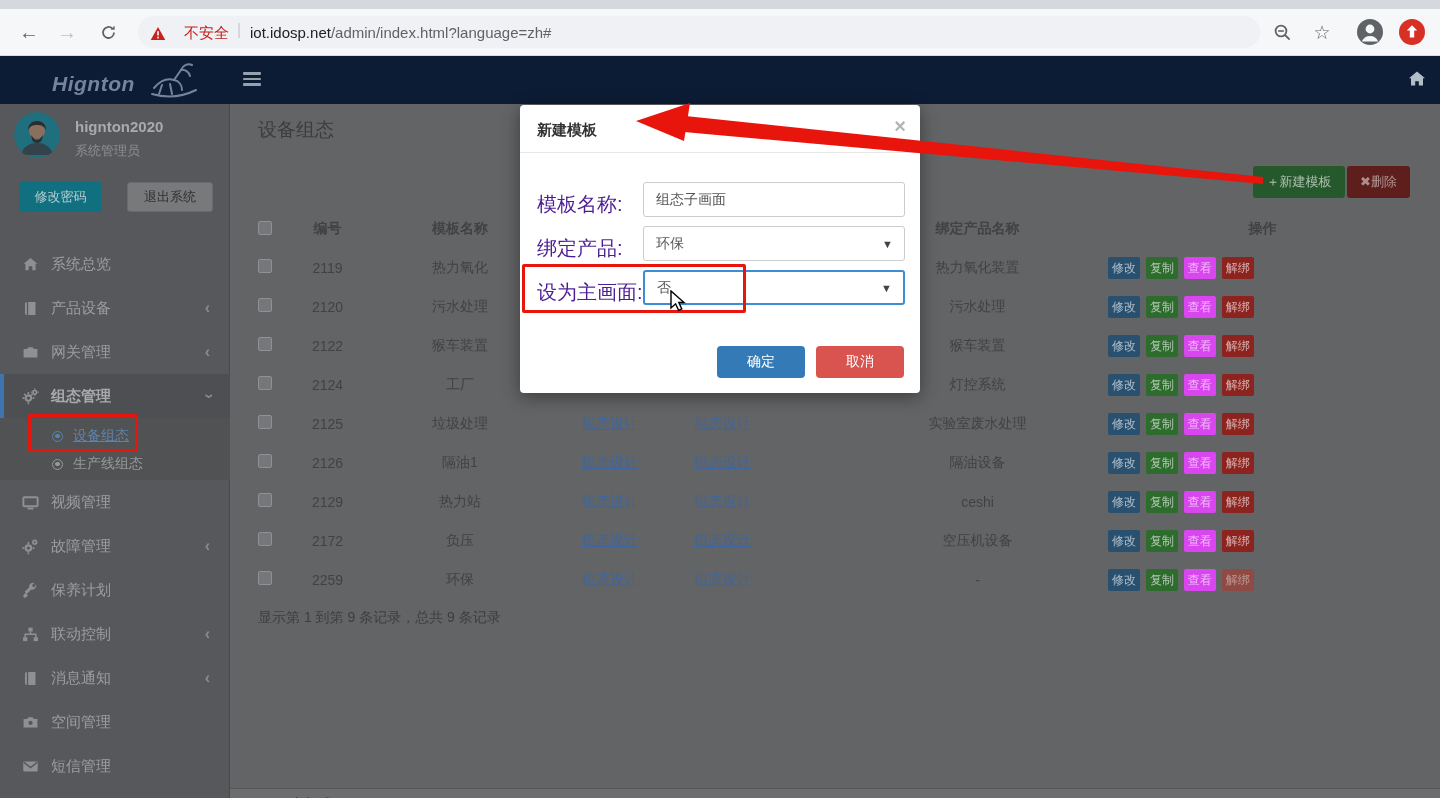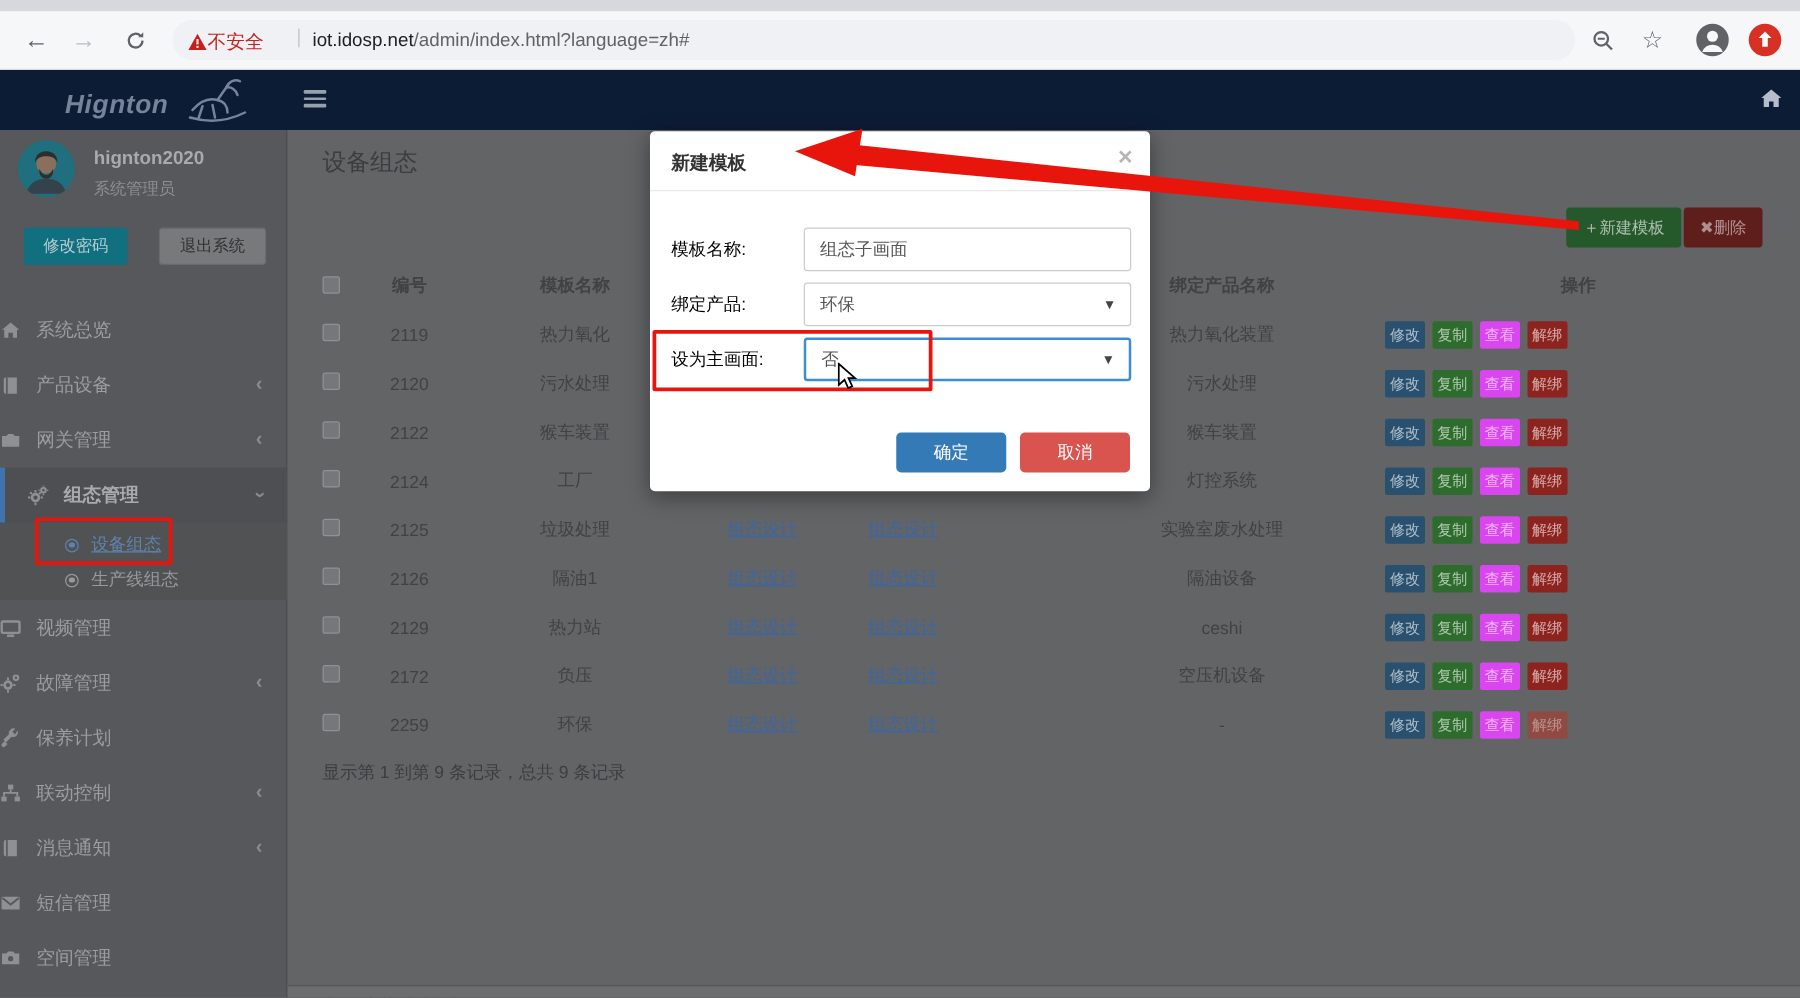--- a/index.html
+++ b/index.html
@@ -5,21 +5,21 @@
   *{box-sizing:border-box;margin:0;padding:0}
   html,body{width:1440px;height:798px;overflow:hidden}
   body{position:relative;font-family:"Liberation Sans","DejaVu Sans",sans-serif;background:#626466}
 
   
   .chrome{position:absolute;top:0;left:0;width:1440px;height:56px;background:#f6f7f8;border-bottom:1px solid #d9dcdf;z-index:5}
   .tabstrip{height:9px;background:#d5d8dc}
   .toolbar{position:relative;height:46px}
   .nav-ic{position:absolute;top:9px;width:28px;height:28px;display:flex;align-items:center;justify-content:center;border-radius:50%;color:#5f6368;font-size:20px;cursor:pointer}
   .urlpill{position:absolute;left:138px;top:7px;width:1122px;height:32px;background:#eff1f4;border-radius:16px}
-  .sec-warn{position:absolute;left:150px;top:15px;display:flex;align-items:center;gap:0}
+  .sec-warn{position:absolute;left:150px;top:15px;display:flex;align-items:center;gap:18px}
   .sec-warn .txt{color:#c5221f;font-size:15px}
   .url-div{position:absolute;left:237px;top:12px;color:#c9ccd0;font-size:16px}
   .urltext{position:absolute;left:250px;top:15px;font-size:15px;color:#202124}
   .urltext .path{color:#5f6368}
 
   
   .topbar{position:absolute;top:56px;left:0;width:1440px;height:48px;background:#0d1c35}
   .logo{position:absolute;left:52px;top:4px;width:140px;height:40px;color:#76839a}
   .logo .word{position:absolute;left:0;top:12px;font-size:21px;font-weight:bold;font-style:italic;letter-spacing:.5px}
   .logo svg{position:absolute;right:-8px;top:-2px}
@@ -28,21 +28,21 @@
   .tb-home{position:absolute;right:14px;top:14px;cursor:pointer}
 
   
   .sidebar{position:absolute;top:104px;left:0;width:230px;height:694px;background:#56585b;border-right:1px solid #47494c}
   .uavatar{position:absolute;left:14px;top:8px;width:46px;height:46px;border-radius:50%;overflow:hidden}
   .uname{position:absolute;left:75px;top:14px;font-size:15px;font-weight:bold;color:#a8aaac}
   .urole{position:absolute;left:75px;top:38px;font-size:13px;color:#8d8f91}
   .btn-pass{position:absolute;left:19px;top:78px;width:83px;height:30px;background:#10707f;color:#b7cdd1;font-size:13px;border:none;border-radius:3px;cursor:pointer}
   .btn-exit{position:absolute;left:127px;top:78px;width:86px;height:30px;background:#77797b;color:#2f3133;font-size:13px;border:1px solid #686a6c;border-radius:3px;cursor:pointer}
   .menu{position:absolute;top:138px;left:0;width:230px}
-  .side-item{position:relative;height:44px;display:flex;align-items:center;color:#9b9d9f;font-size:15px;cursor:pointer}
+  .side-item{position:relative;height:44px;display:flex;align-items:center;padding-left:22px;color:#9b9d9f;font-size:15px;cursor:pointer}
   .side-item .sicon{width:17px;height:17px;margin-right:12px;color:#8e9092;flex:0 0 auto}
   .side-item.active{background:#4d4f52;border-left:4px solid #3f74ae;padding-left:18px;color:#a8aaac;font-weight:bold}
   .chev{position:absolute;right:20px;color:#8a8c8e;font-size:16px;font-weight:bold}
   .chev.down{transform:rotate(-90deg)}
   .submenu{background:#505254;height:62px;padding:4px 0}
   .sub-item{height:28px;display:flex;align-items:center;padding-left:52px;font-size:14px;color:#97999b;cursor:pointer}
   .sub-item .cdot{width:11px;height:11px;border:1.6px solid currentColor;border-radius:50%;position:relative;margin-right:10px;flex:0 0 auto}
   .sub-item .cdot::after{content:"";position:absolute;inset:2.4px;background:currentColor;border-radius:50%}
   .sub-item.sel{color:#5e83ab}
   .sub-item.sel .slabel{text-decoration:underline}
@@ -66,21 +66,21 @@
   .b-unbind.muted{background:#8f4b43;color:rgba(255,255,255,.4)}
   .summary{position:absolute;left:28px;top:505px;font-size:14px;color:#3c3e40}
   .cfoot{position:absolute;left:0;top:684px;width:1210px;height:40px;background:#6b6d6f;border-top:1px solid #55575a;color:#3b3d3f;font-size:14px;padding:6px 0 0 28px}
 
   
   .modal{position:absolute;left:520px;top:105px;width:400px;height:288px;background:#fff;border-radius:4px;box-shadow:0 4px 18px rgba(0,0,0,.4);z-index:60}
   .m-head{position:relative;height:48px;border-bottom:1px solid #e8e8e8}
   .m-title{position:absolute;left:17px;top:16px;font-size:15px;font-weight:bold;color:#333}
   .m-close{position:absolute;right:14px;top:10px;font-size:20px;color:#b5b5b5;cursor:pointer;font-weight:bold}
   .m-row{position:absolute;left:0;width:100%;height:35px}
-  .m-row .lbl{position:absolute;left:17px;top:9px;font-size:14px;color:#000000}
+  .m-row .lbl{position:absolute;left:17px;top:9px;font-size:20px;color:#4c1d95}
   .m-ctl{position:absolute;left:123px;top:0;width:262px;height:35px;border:1px solid #ccc;border-radius:3px;font-size:14px;color:#555;display:flex;align-items:center;padding:0 12px;background:#fff}
   .m-ctl.focus{border:2px solid #3c8dd4}
   .m-ctl .caret{position:absolute;right:11px;font-size:11px;color:#444}
   .m-foot{position:absolute;right:16px;top:241px;display:flex;gap:11px}
   .m-btn{height:32px;padding:0 30px;border:none;border-radius:4px;color:#fff;font-size:14px;cursor:pointer}
   .m-ok{background:#337ab7}.m-cancel{background:#d9534f}
 
   
   .anno{position:absolute;border:3px solid #e8150d;border-radius:2px;z-index:90;pointer-events:none}
   .anno-side{left:28px;top:414px;width:110px;height:38px}
@@ -265,31 +265,31 @@
     <div class="side-item">
       <span class="sicon"><svg viewBox="0 0 16 16" width="17" height="17">
             <path d="M4.5 1.8h8.2v12.4H4.5A1.7 1.7 0 0 1 2.8 12.5v-9A1.7 1.7 0 0 1 4.5 1.8z" fill="currentColor"></path>
             <path d="M5.2 1.8v12.4" stroke="#56585b" stroke-width="1.2"></path>
           </svg></span>
       <span class="slabel">消息通知</span>
       <span class="chev">‹</span>
     </div>
     <div class="side-item">
       <span class="sicon"><svg viewBox="0 0 16 16" width="17" height="17">
+            <path d="M1.5 4.6h3.2L6.2 3h3.6l1.5 1.6h3.2v8H1.5z" fill="currentColor"></path>
+            <circle cx="8" cy="8.4" r="2" fill="#56585b"></circle>
+          </svg></span>
+      <span class="slabel">空间管理</span>
+    </div>
+    <div class="side-item">
+      <span class="sicon"><svg viewBox="0 0 16 16" width="17" height="17">
             <rect x="1.2" y="3.2" width="13.6" height="9.6" rx="1" fill="currentColor"></rect>
             <path d="M1.8 4.2 8 9l6.2-4.8" stroke="#56585b" stroke-width="1.4" fill="none"></path>
           </svg></span>
       <span class="slabel">短信管理</span>
-    </div>
-    <div class="side-item">
-      <span class="sicon"><svg viewBox="0 0 16 16" width="17" height="17">
-            <path d="M1.5 4.6h3.2L6.2 3h3.6l1.5 1.6h3.2v8H1.5z" fill="currentColor"></path>
-            <circle cx="8" cy="8.4" r="2" fill="#56585b"></circle>
-          </svg></span>
-      <span class="slabel">空间管理</span>
     </div>
   </div>
 </div>
 
 <div class="content">
   <div class="page-title">设备组态</div>
   <button class="btn-new">＋<span>新建模板</span></button>
   <button class="btn-del">✖<span>删除</span></button>
 
   <div class="tbl">

